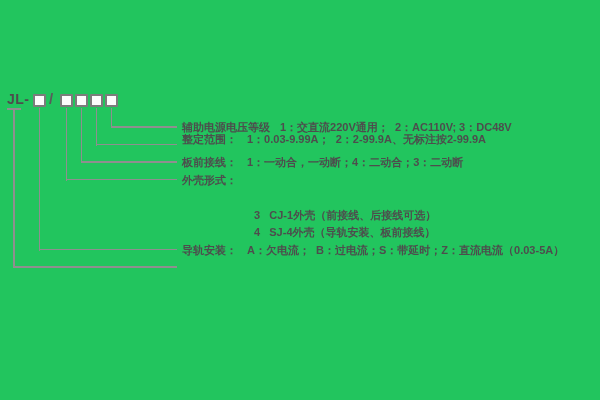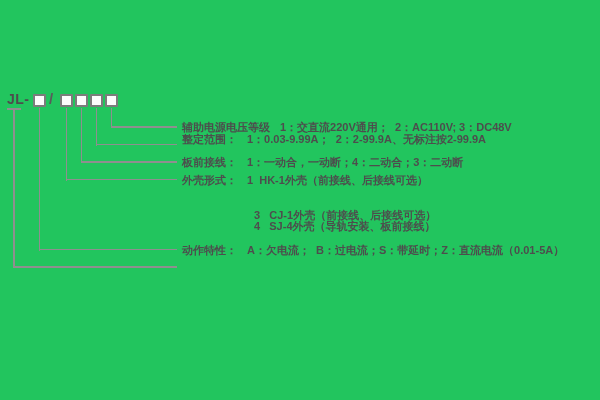--- a/index.html
+++ b/index.html
@@ -44,21 +44,21 @@
   .h-9{top:266.25px;left:13.25px;width:163.75px;}
   .jl-underline{top:108px;left:7px;width:14px;}
   
   .row{
     position:absolute;left:182px;height:14px;line-height:14px;
     font-size:11px;font-weight:bold;color:#4d4d4d;
     display:flex;column-gap:10px;white-space:pre;
   }
   .row span{white-space:pre;}
   .r1{top:120px}.r2{top:132px}.r3{top:155px}.r4{top:172.5px}
-  .r5{top:190px;left:254px}.r6{top:207.5px;left:254px}.r7{top:219px;left:254px}
+  .r5{top:190px;left:254px}.r6{top:207.5px;left:254px}.r7{top:225px;left:254px}
   .r8{top:242.5px}.r9{top:260px}
 </style>
 </head>
 <body>
 
 <div id="canvas">
 
   <span class="model-prefix">JL-</span>
   <div class="dbox b1"></div>
   <span class="model-sep">/</span>
@@ -88,26 +88,25 @@
   <div class="row r2">
     <span>整定范围：</span>
     <span>1：0.03-9.99A；  2：2-99.9A、无标注按2-99.9A</span>
   </div>
   <div class="row r3">
     <span>板前接线：</span>
     <span>1：一动合，一动断；4：二动合；3：二动断</span>
   </div>
   <div class="row r4">
     <span>外壳形式：</span>
-    <span>1  HK-1外壳（前接线、后接线可选）</span>
   </div>
   <div class="row r6">
     <span>3   CJ-1外壳（前接线、后接线可选）</span>
   </div>
   <div class="row r7">
     <span>4   SJ-4外壳（导轨安装、板前接线）</span>
   </div>
   <div class="row r8">
-    <span>动作特性：</span>
-    <span>A：欠电流；  B：过电流；S：带延时；Z：直流电流（0.01-5A）</span>
+    <span>导轨安装：</span>
+    <span>A：欠电流；  B：过电流；S：带延时；Z：直流电流（0.03-5A）</span>
   </div>
 
 </div>
 
 </body></html>

